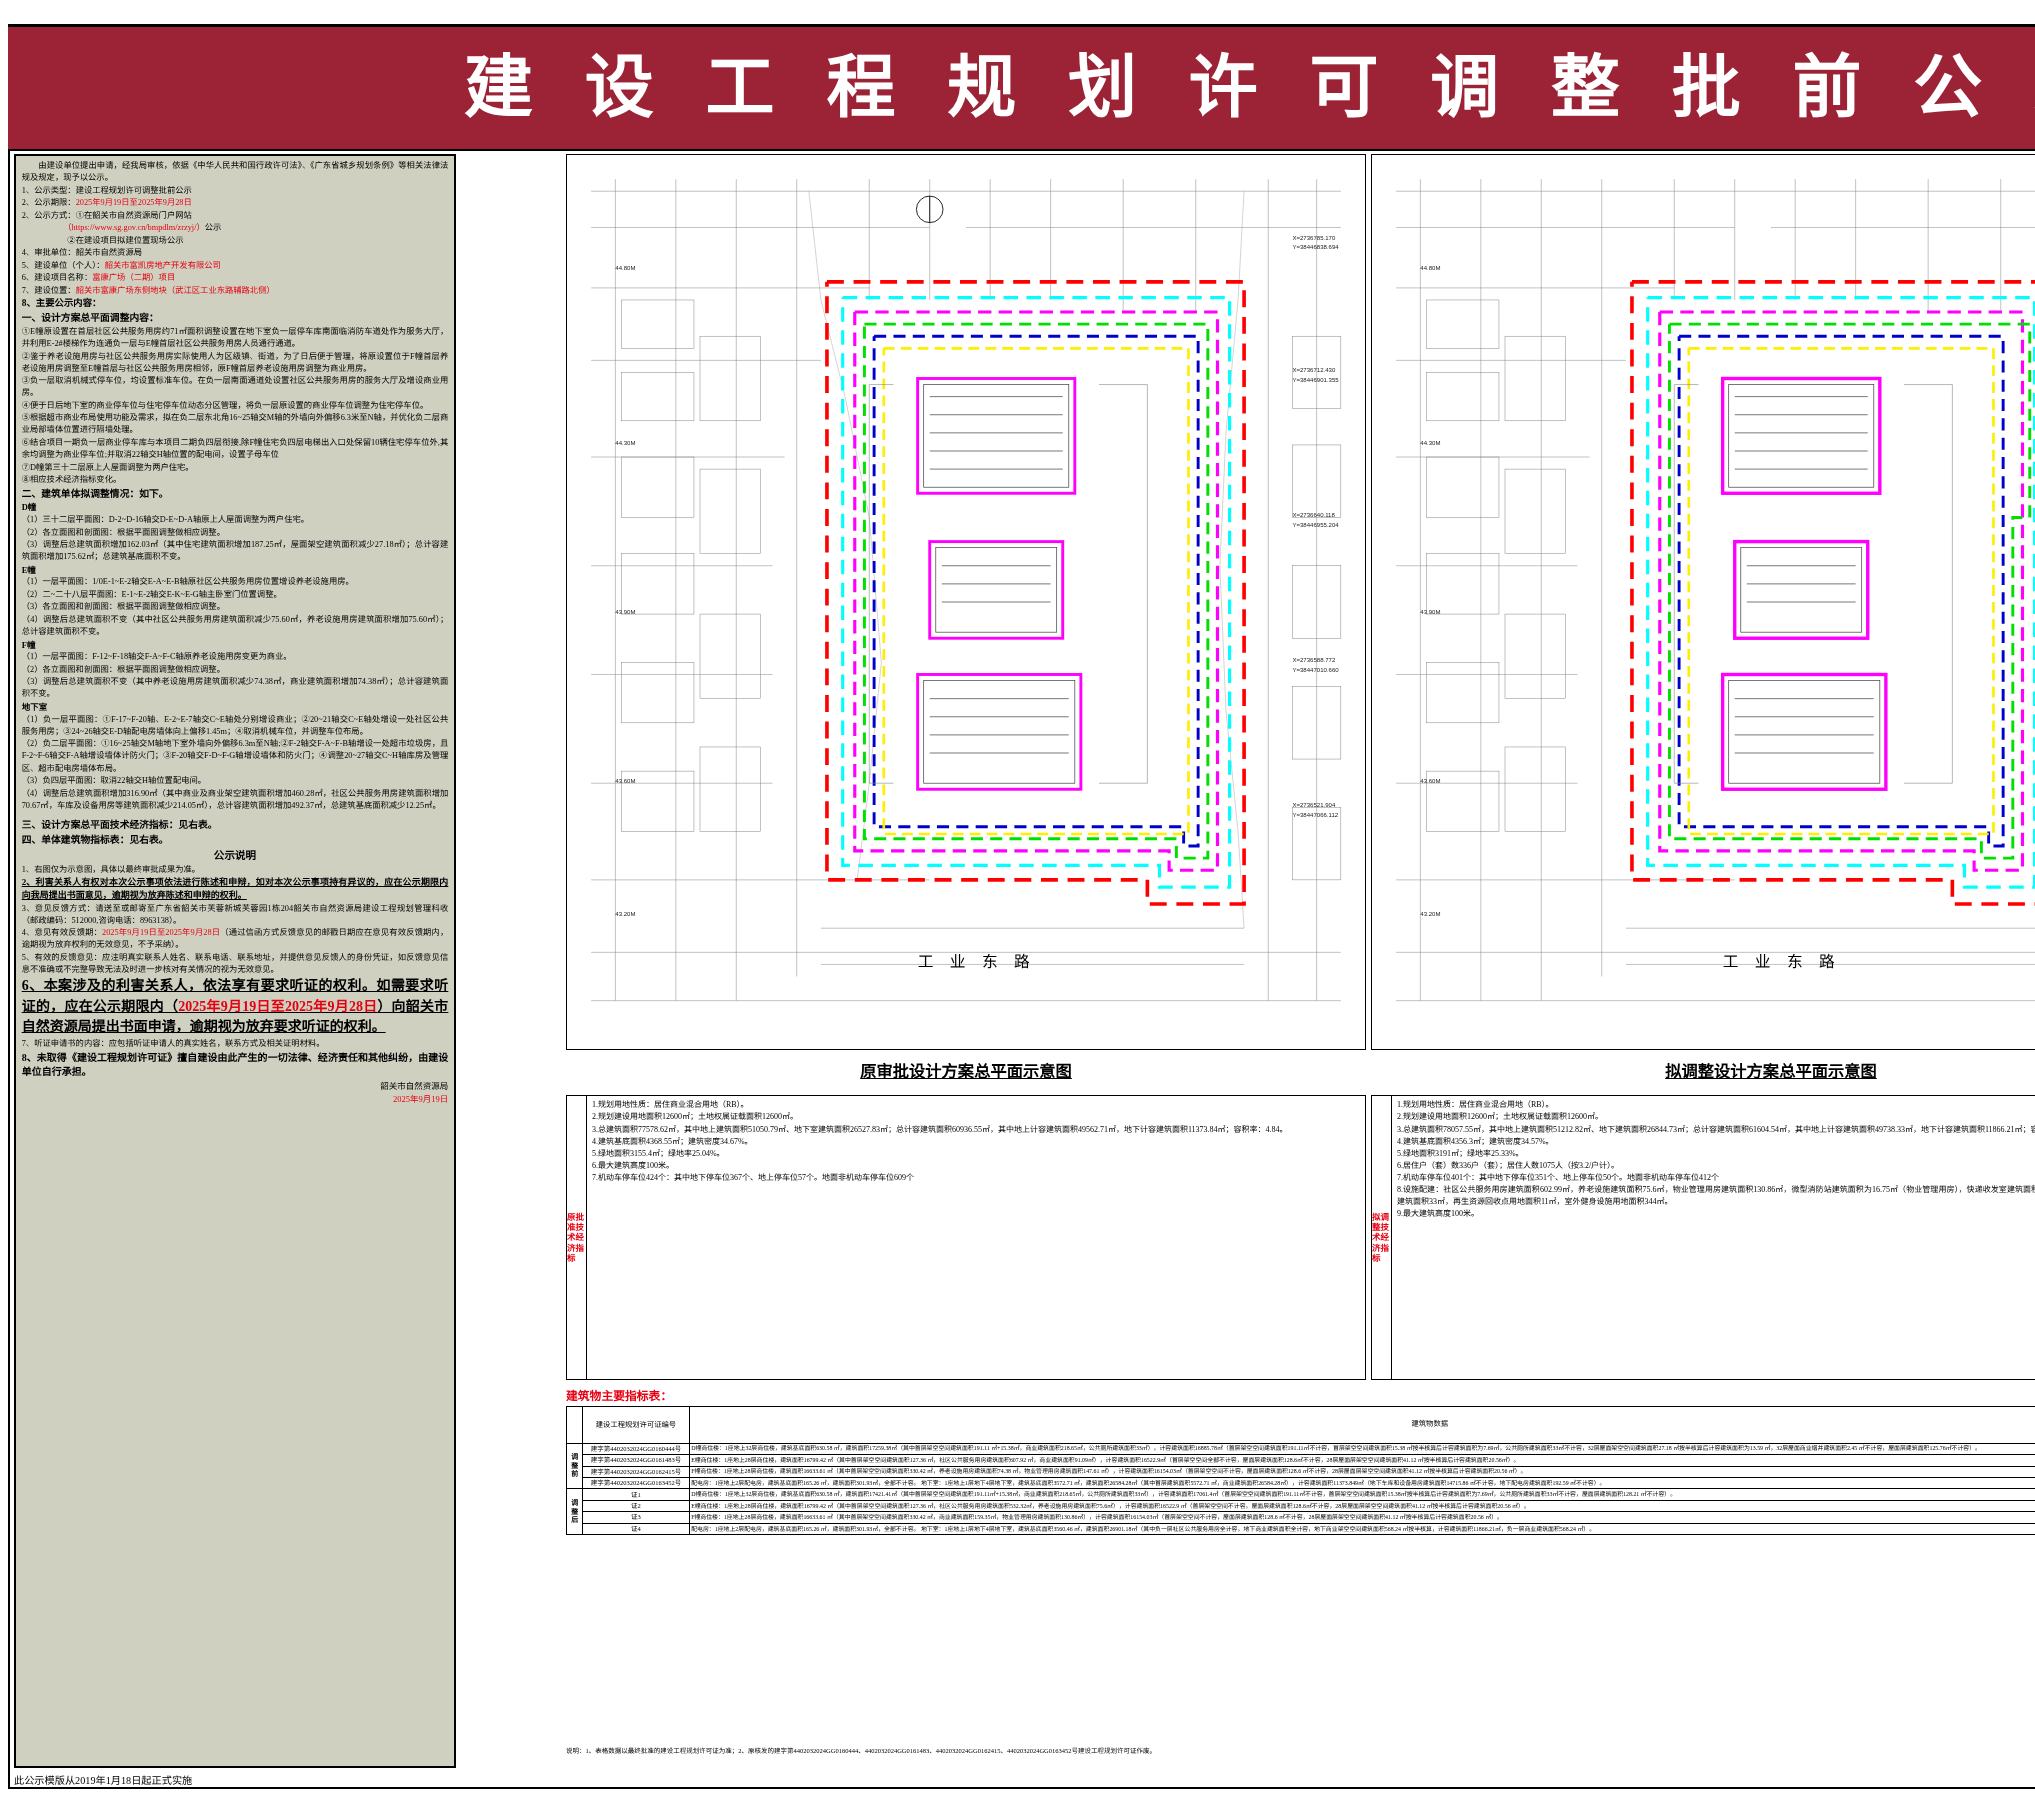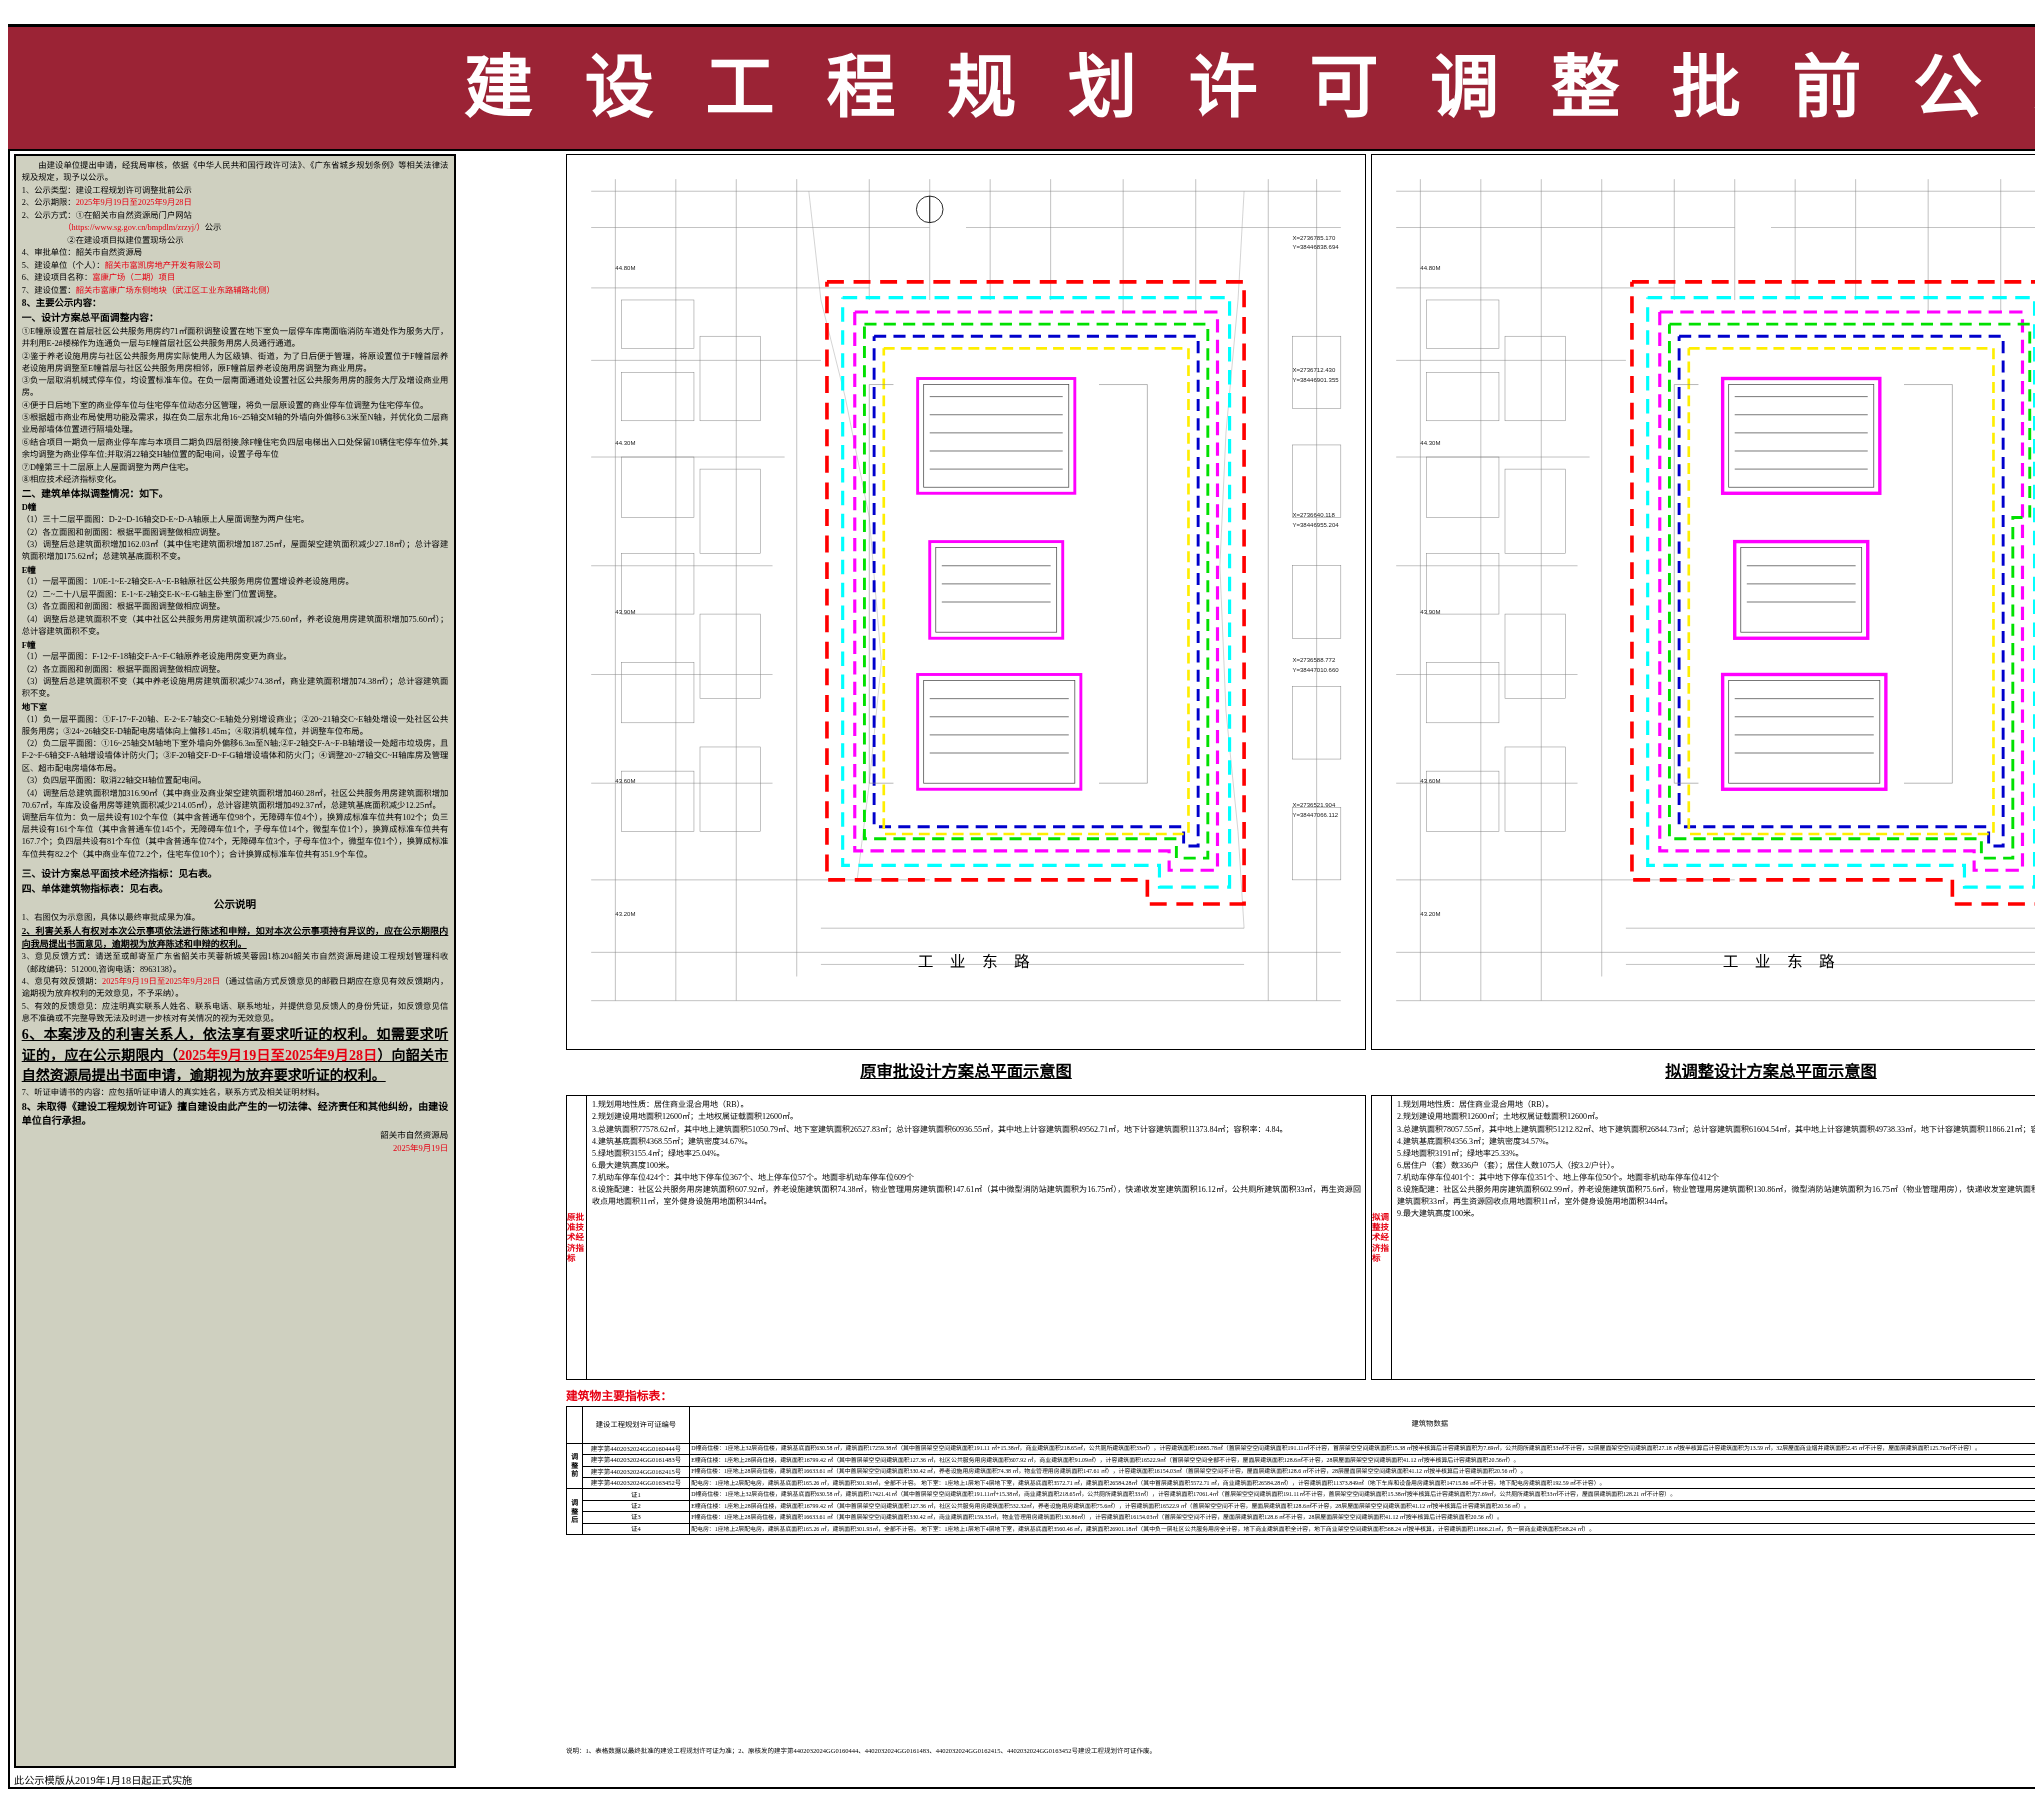--- a/index.html
+++ b/index.html
@@ -162,21 +162,20 @@
     <p>（4）调整后总建筑面积不变（其中社区公共服务用房建筑面积减少75.60㎡，养老设施用房建筑面积增加75.60㎡）；总计容建筑面积不变。</p>
     <p class="sub-h">F幢</p>
     <p>（1）一层平面图：F-12~F-18轴交F-A~F-C轴原养老设施用房变更为商业。</p>
     <p>（2）各立面图和剖面图：根据平面图调整做相应调整。</p>
     <p>（3）调整后总建筑面积不变（其中养老设施用房建筑面积减少74.38㎡，商业建筑面积增加74.38㎡）；总计容建筑面积不变。</p>
     <p class="sub-h">地下室</p>
     <p>（1）负一层平面图：①F-17~F-20轴、E-2~E-7轴交C~E轴处分别增设商业；②20~21轴交C~E轴处增设一处社区公共服务用房；③24~26轴交E-D轴配电房墙体向上偏移1.45m；④取消机械车位，并调整车位布局。</p>
     <p>（2）负二层平面图：①16~25轴交M轴地下室外墙向外偏移6.3m至N轴;②F-2轴交F-A~F-B轴增设一处超市垃圾房，且F-2~F-6轴交F-A轴增设墙体计防火门；③F-20轴交F-D~F-G轴增设墙体和防火门；④调整20~27轴交C~H轴库房及管理区、超市配电房墙体布局。</p>
     <p>（3）负四层平面图：取消22轴交H轴位置配电间。</p>
     <p>（4）调整后总建筑面积增加316.90㎡（其中商业及商业架空建筑面积增加460.28㎡，社区公共服务用房建筑面积增加70.67㎡，车库及设备用房等建筑面积减少214.05㎡），总计容建筑面积增加492.37㎡，总建筑基底面积减少12.25㎡。</p>
-    <p>调整后车位为：负一层共设有102个车位（其中含普通车位98个，无障碍车位4个），换算成标准车位共有102个；负三层共设有161个车位（其中含普通车位145个，无障碍车位1个，子母车位14个，微型车位1个），换算成标准车位共有167.7个；负四层共设有81个车位（其中含普通车位74个，无障碍车位3个，子母车位3个，微型车位1个），换算成标准车位共有82.2个（其中商业车位72.2个，住宅车位10个）；合计换算成标准车位共有351.9个车位。</p>
 
     <p class="h-sec" style="margin-top:6.5px">三、设计方案总平面技术经济指标：见右表。</p>
     <p class="h-sec">四、单体建筑物指标表：见右表。</p>
 
     <p class="notice-title">公示说明</p>
     <p>1、右图仅为示意图，具体以最终审批成果为准。</p>
     <p class="bold ul" style="font-size:9px">2、利害关系人有权对本次公示事项依法进行陈述和申辩，如对本次公示事项持有异议的，应在公示期限内向我局提出书面意见，逾期视为放弃陈述和申辩的权利。</p>
     <p>3、意见反馈方式：请送至或邮寄至广东省韶关市芙蓉新城芙蓉园1栋204韶关市自然资源局建设工程规划管理科收（邮政编码：512000,咨询电话：8963138）。</p>
     <p>
       <span>4、意见有效反馈期：</span><span class="red">2025年9月19日至2025年9月28日</span><span>（通过信函方式反馈意见的邮戳日期应在意见有效反馈期内，逾期视为放弃权利的无效意见，不予采纳）。</span>
@@ -354,21 +353,20 @@
 <div class="tech-box" id="tech-left">
   <div class="tech-label">原批准技术经济指标</div>
   <div class="tech-body">
     <p>1.规划用地性质：居住商业混合用地（RB）。</p>
     <p>2.规划建设用地面积12600㎡；土地权属证载面积12600㎡。</p>
     <p>3.总建筑面积77578.62㎡，其中地上建筑面积51050.79㎡、地下室建筑面积26527.83㎡；总计容建筑面积60936.55㎡，其中地上计容建筑面积49562.71㎡，地下计容建筑面积11373.84㎡；容积率：4.84。</p>
     <p>4.建筑基底面积4368.55㎡；建筑密度34.67%。</p>
     <p>5.绿地面积3155.4㎡；绿地率25.04%。</p>
     <p>6.最大建筑高度100米。</p>
     <p>7.机动车停车位424个：其中地下停车位367个、地上停车位57个。地面非机动车停车位609个</p>
-    <p>8.设施配建：社区公共服务用房建筑面积607.92㎡，养老设施建筑面积74.38㎡，物业管理用房建筑面积147.61㎡（其中微型消防站建筑面积为16.75㎡），快递收发室建筑面积16.12㎡，公共厕所建筑面积33㎡，再生资源回收点用地面积11㎡，室外健身设施用地面积344㎡。</p>
   </div>
 </div>
 
 <div class="tech-box" id="tech-right">
   <div class="tech-label">拟调整技术经济指标</div>
   <div class="tech-body">
     <p>1.规划用地性质：居住商业混合用地（RB）。</p>
     <p>2.规划建设用地面积12600㎡；土地权属证载面积12600㎡。</p>
     <p>3.总建筑面积78057.55㎡，其中地上建筑面积51212.82㎡、地下建筑面积26844.73㎡；总计容建筑面积61604.54㎡，其中地上计容建筑面积49738.33㎡，地下计容建筑面积11866.21㎡；容积率：4.89。</p>
     <p>4.建筑基底面积4356.3㎡；建筑密度34.57%。</p>

